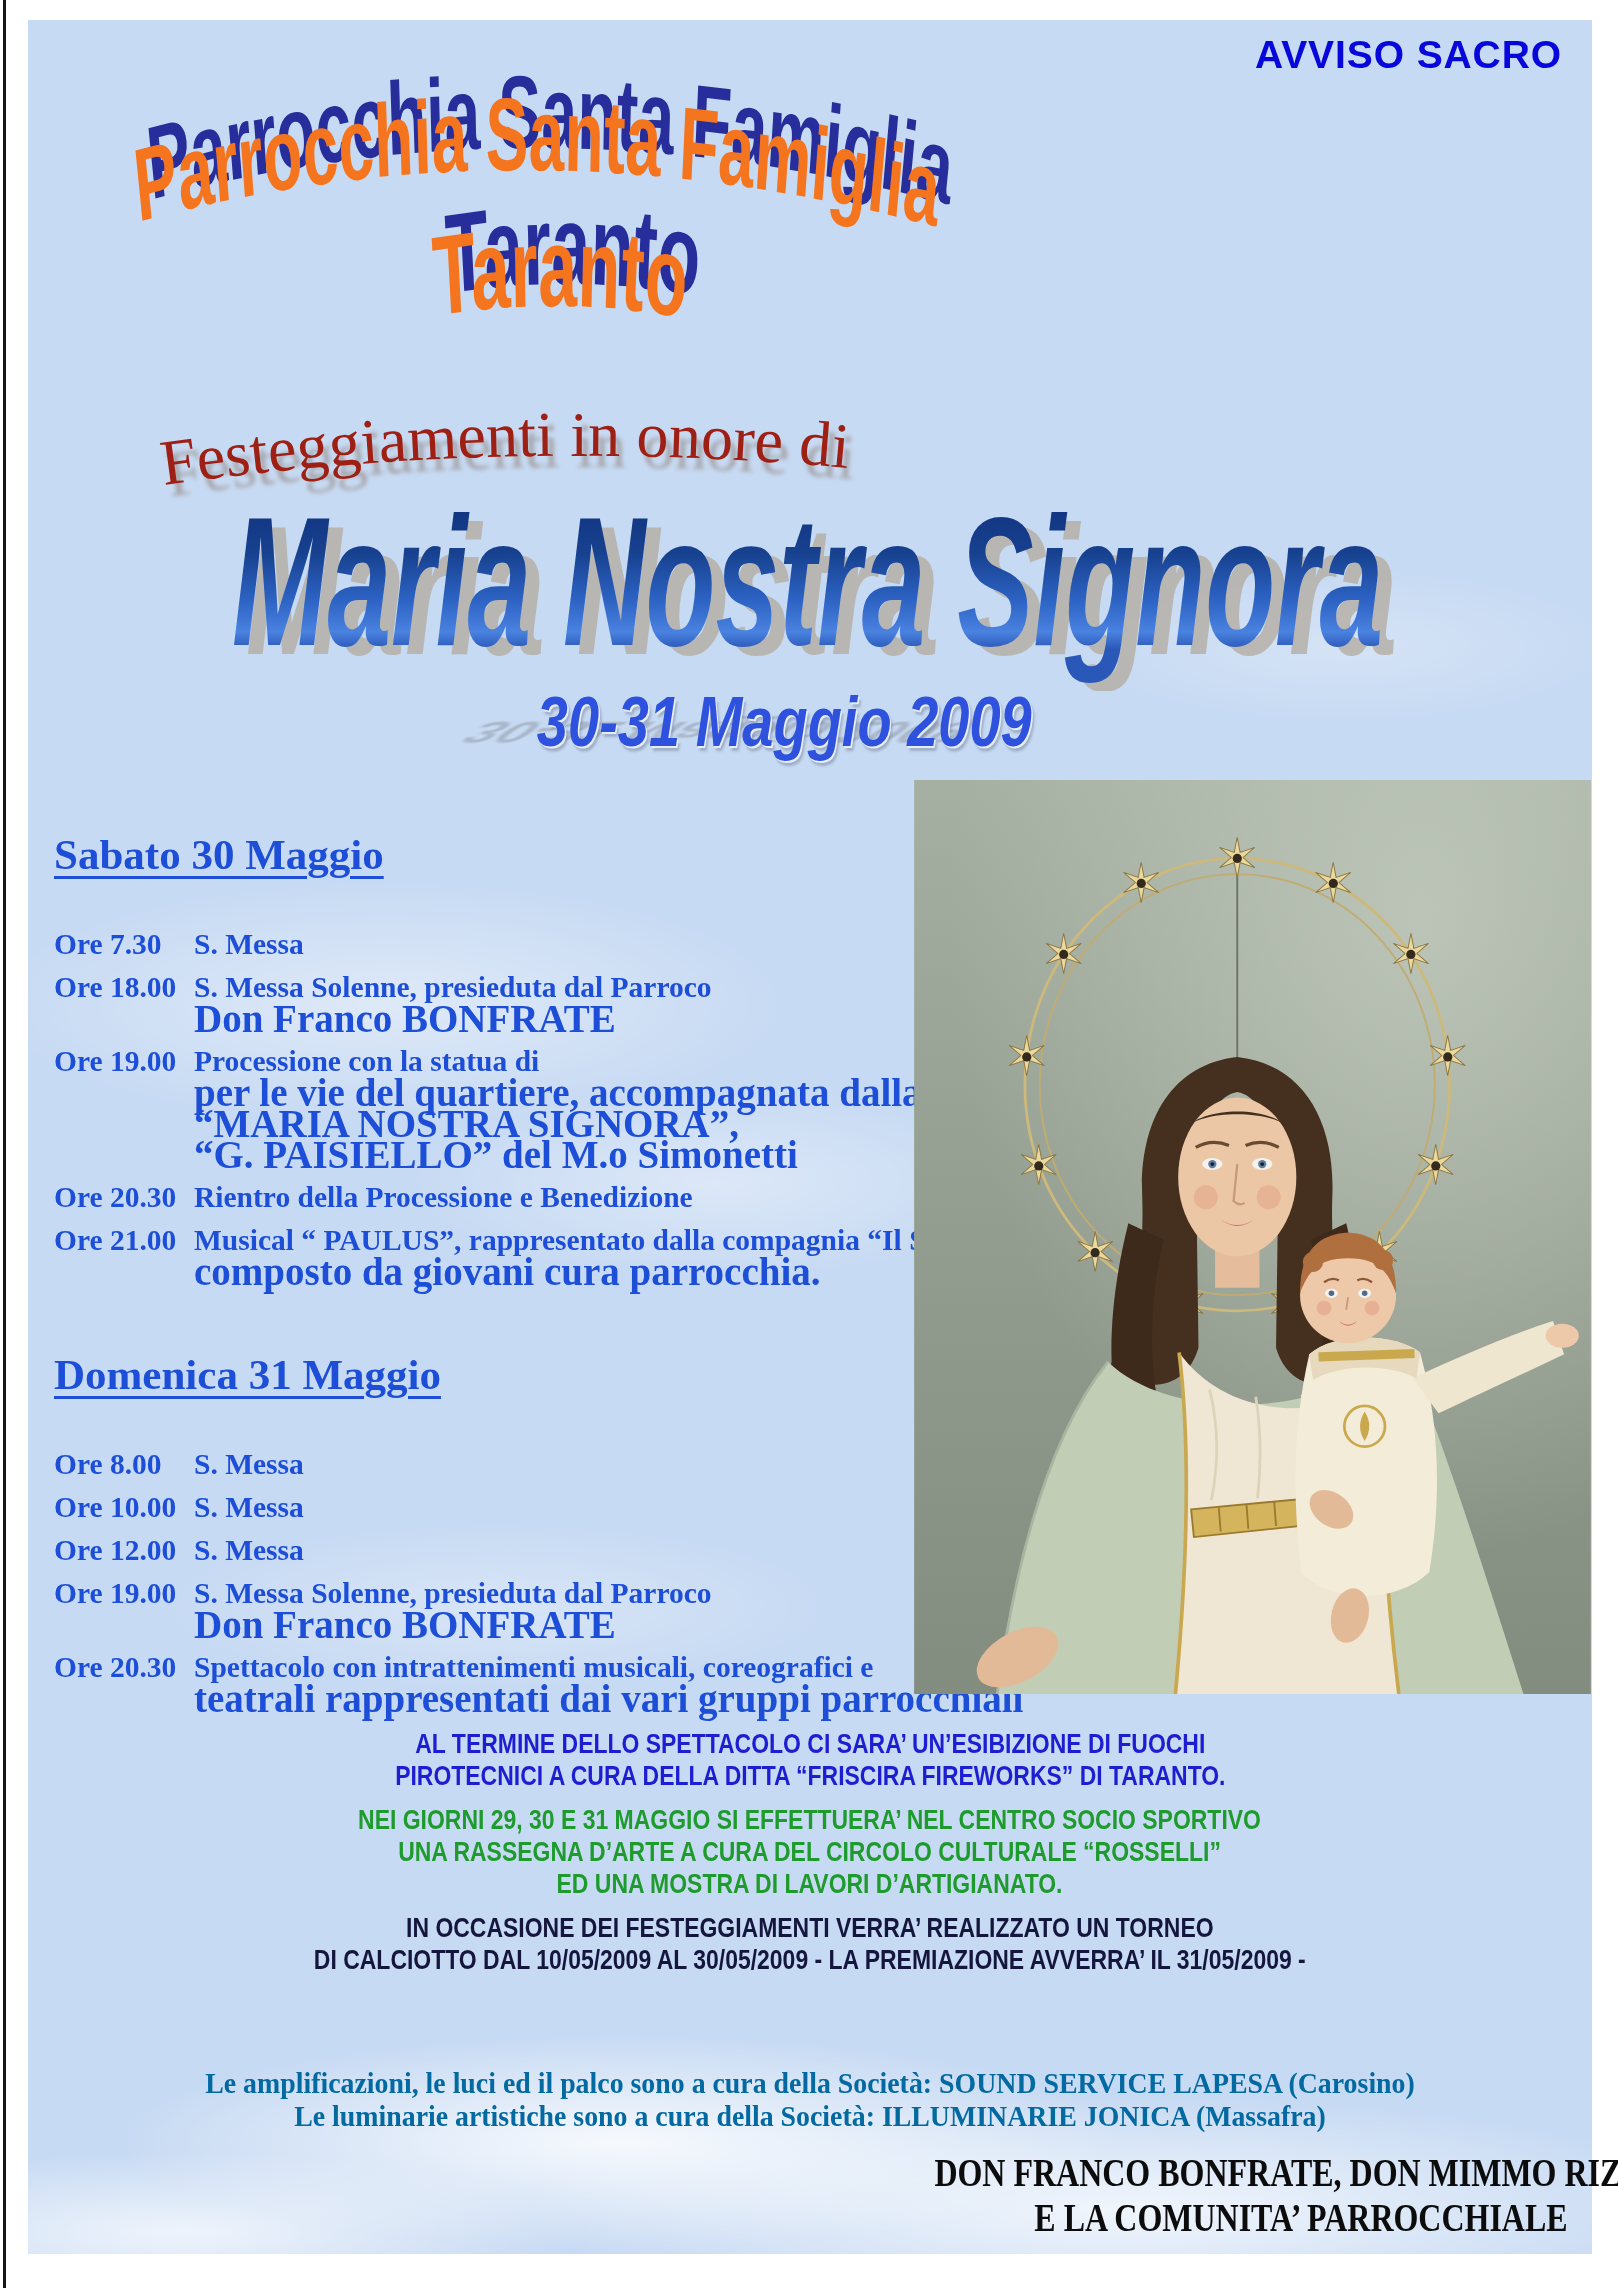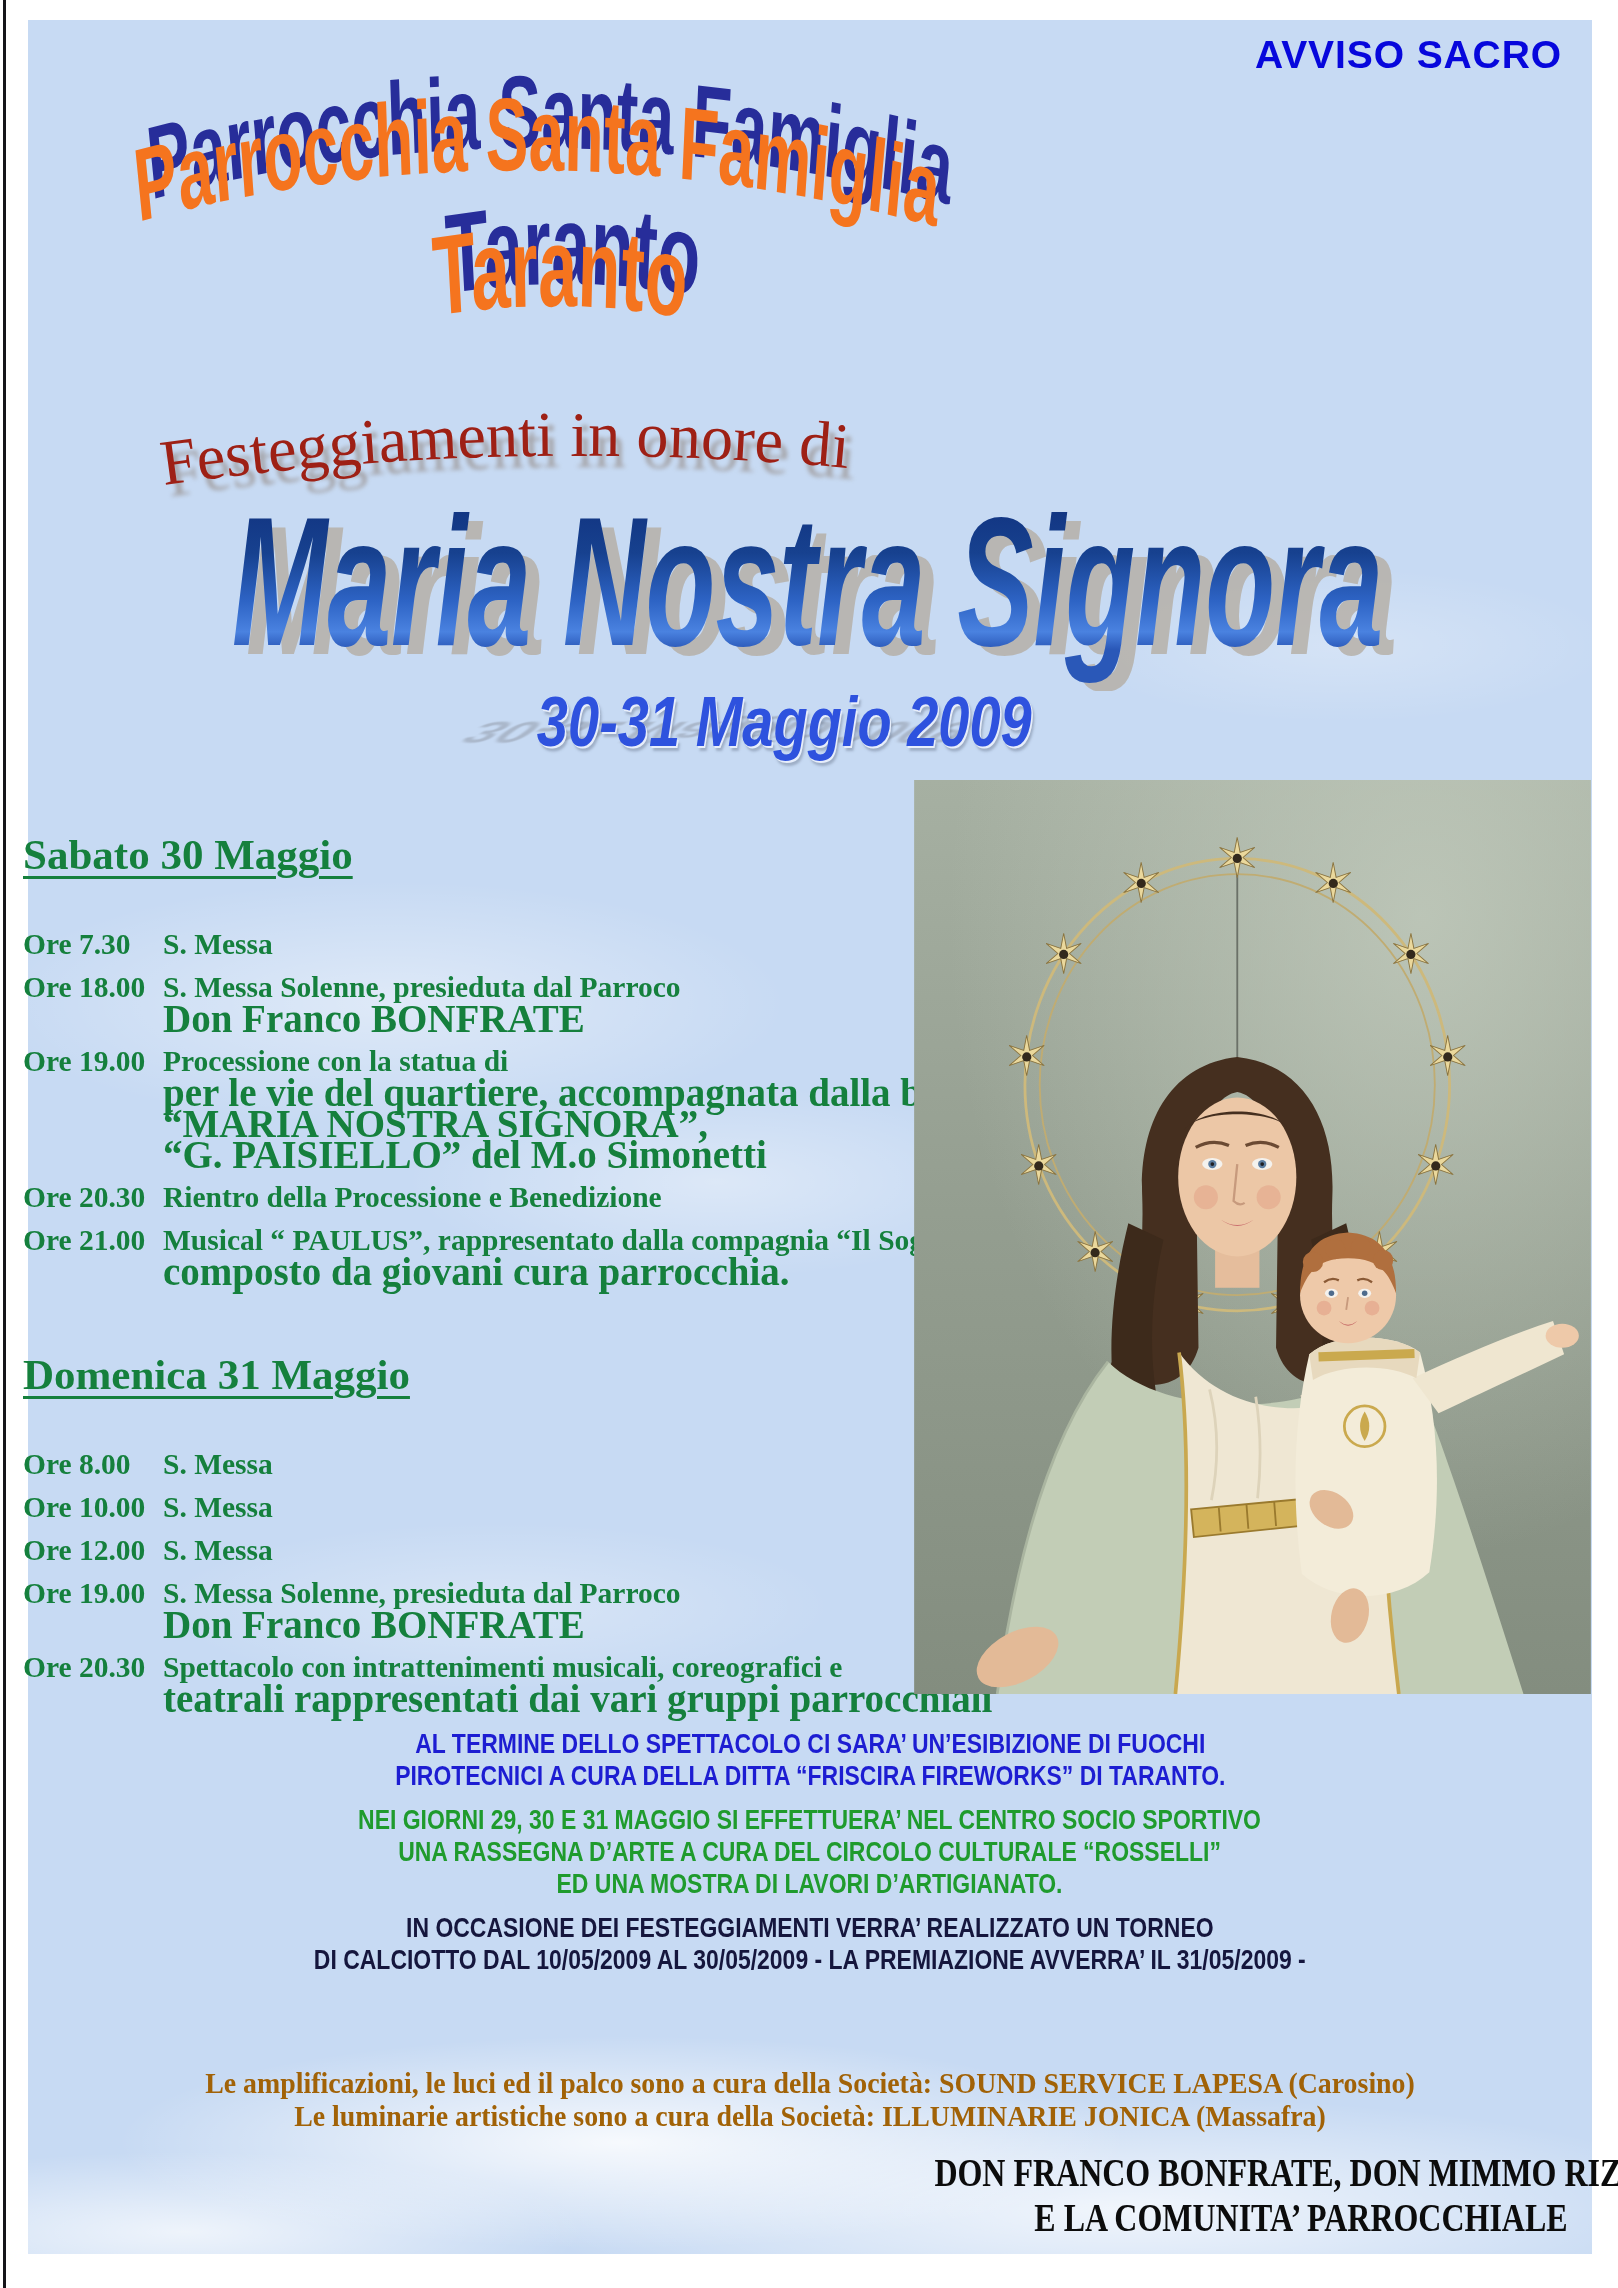--- a/index.html
+++ b/index.html
@@ -23,39 +23,39 @@
   .fest-svg{position:absolute;left:138px;top:386px;}
   .maria-svg{position:absolute;left:125px;top:460px;}
   .dateline{position:absolute;left:369px;top:635px;width:831px;text-align:center;z-index:3;margin-top:47px;}
   .dateline .txt{display:inline-block;transform:scaleX(0.8);transform-origin:50% 50%;
      font-style:italic;font-weight:bold;font-size:70px;color:#2e52de;white-space:nowrap;
      text-shadow:1.8px 1.8px 0 #e7eefb,3.7px 4.6px 2.8px rgba(96,108,130,.4);}
   .date-refl{position:absolute;left:332px;top:635px;width:831px;height:72px;text-align:center;z-index:2;}
   .date-refl .txt{display:inline-block;transform:scaleX(0.8) scaleY(-0.42) skewX(42deg);
      transform-origin:50% 100%;font-style:italic;font-weight:bold;font-size:70px;
      color:#878d99;opacity:.45;filter:blur(1.8px);white-space:nowrap;}
-  .sched{position:absolute;left:23px;width:877px;color:#15803d;}
+  .sched{position:absolute;left:54px;width:877px;color:#1d4ed8;}
   .sched-sat{top:829px;}
   .sched-sun{top:1349px;}
   .day{font-family:"Liberation Serif",serif;font-weight:bold;font-size:43px;line-height:52px;
        text-decoration:underline;text-decoration-thickness:2.8px;text-underline-offset:6.5px;margin:0 0 48px 0;}
   .row{font-family:"Liberation Serif",serif;font-weight:bold;font-size:29.5px;line-height:31px;
        margin-top:12px;white-space:nowrap;}
   .row .t{display:inline-block;width:140px;}
   .cont{font-family:"Liberation Serif",serif;font-weight:bold;font-size:39px;line-height:31px;
        padding-left:140px;white-space:nowrap;}
   .photo{position:absolute;left:914px;top:780px;width:677px;height:914px;}
   .notice{position:absolute;left:28px;width:1564px;text-align:center;}
   .notice .cnd{display:inline-block;transform:scaleX(0.82);transform-origin:50% 50%;}
   .notice .cnd div{font-weight:bold;font-size:28px;line-height:32px;white-space:nowrap;}
   .n-fireworks{top:1728px;color:#1d1dd2;}
   .n-art{top:1804px;color:#1f9b2d;}
   .n-tournament{top:1912px;color:#15163d;}
   .n-blood{top:1984px;color:#2433e4;}
-  .n-services{top:2067px;color:#a16207;}
+  .n-services{top:2067px;color:#0369a1;}
   .n-services .cnd{transform:scaleX(0.96);}
   .n-services .cnd div{font-family:"Liberation Serif",serif;font-size:29px;line-height:33px;}
   .signature{position:absolute;left:831px;top:2150px;width:766px;text-align:center;color:#0c0c0c;}
   .signature .cnd{display:inline-block;transform:scaleX(0.78);transform-origin:50% 50%;}
   .signature .cnd div{font-family:"Liberation Serif",serif;font-weight:bold;font-size:41px;
       line-height:45px;white-space:nowrap;}
 </style>
 </head>
 <body>
 

